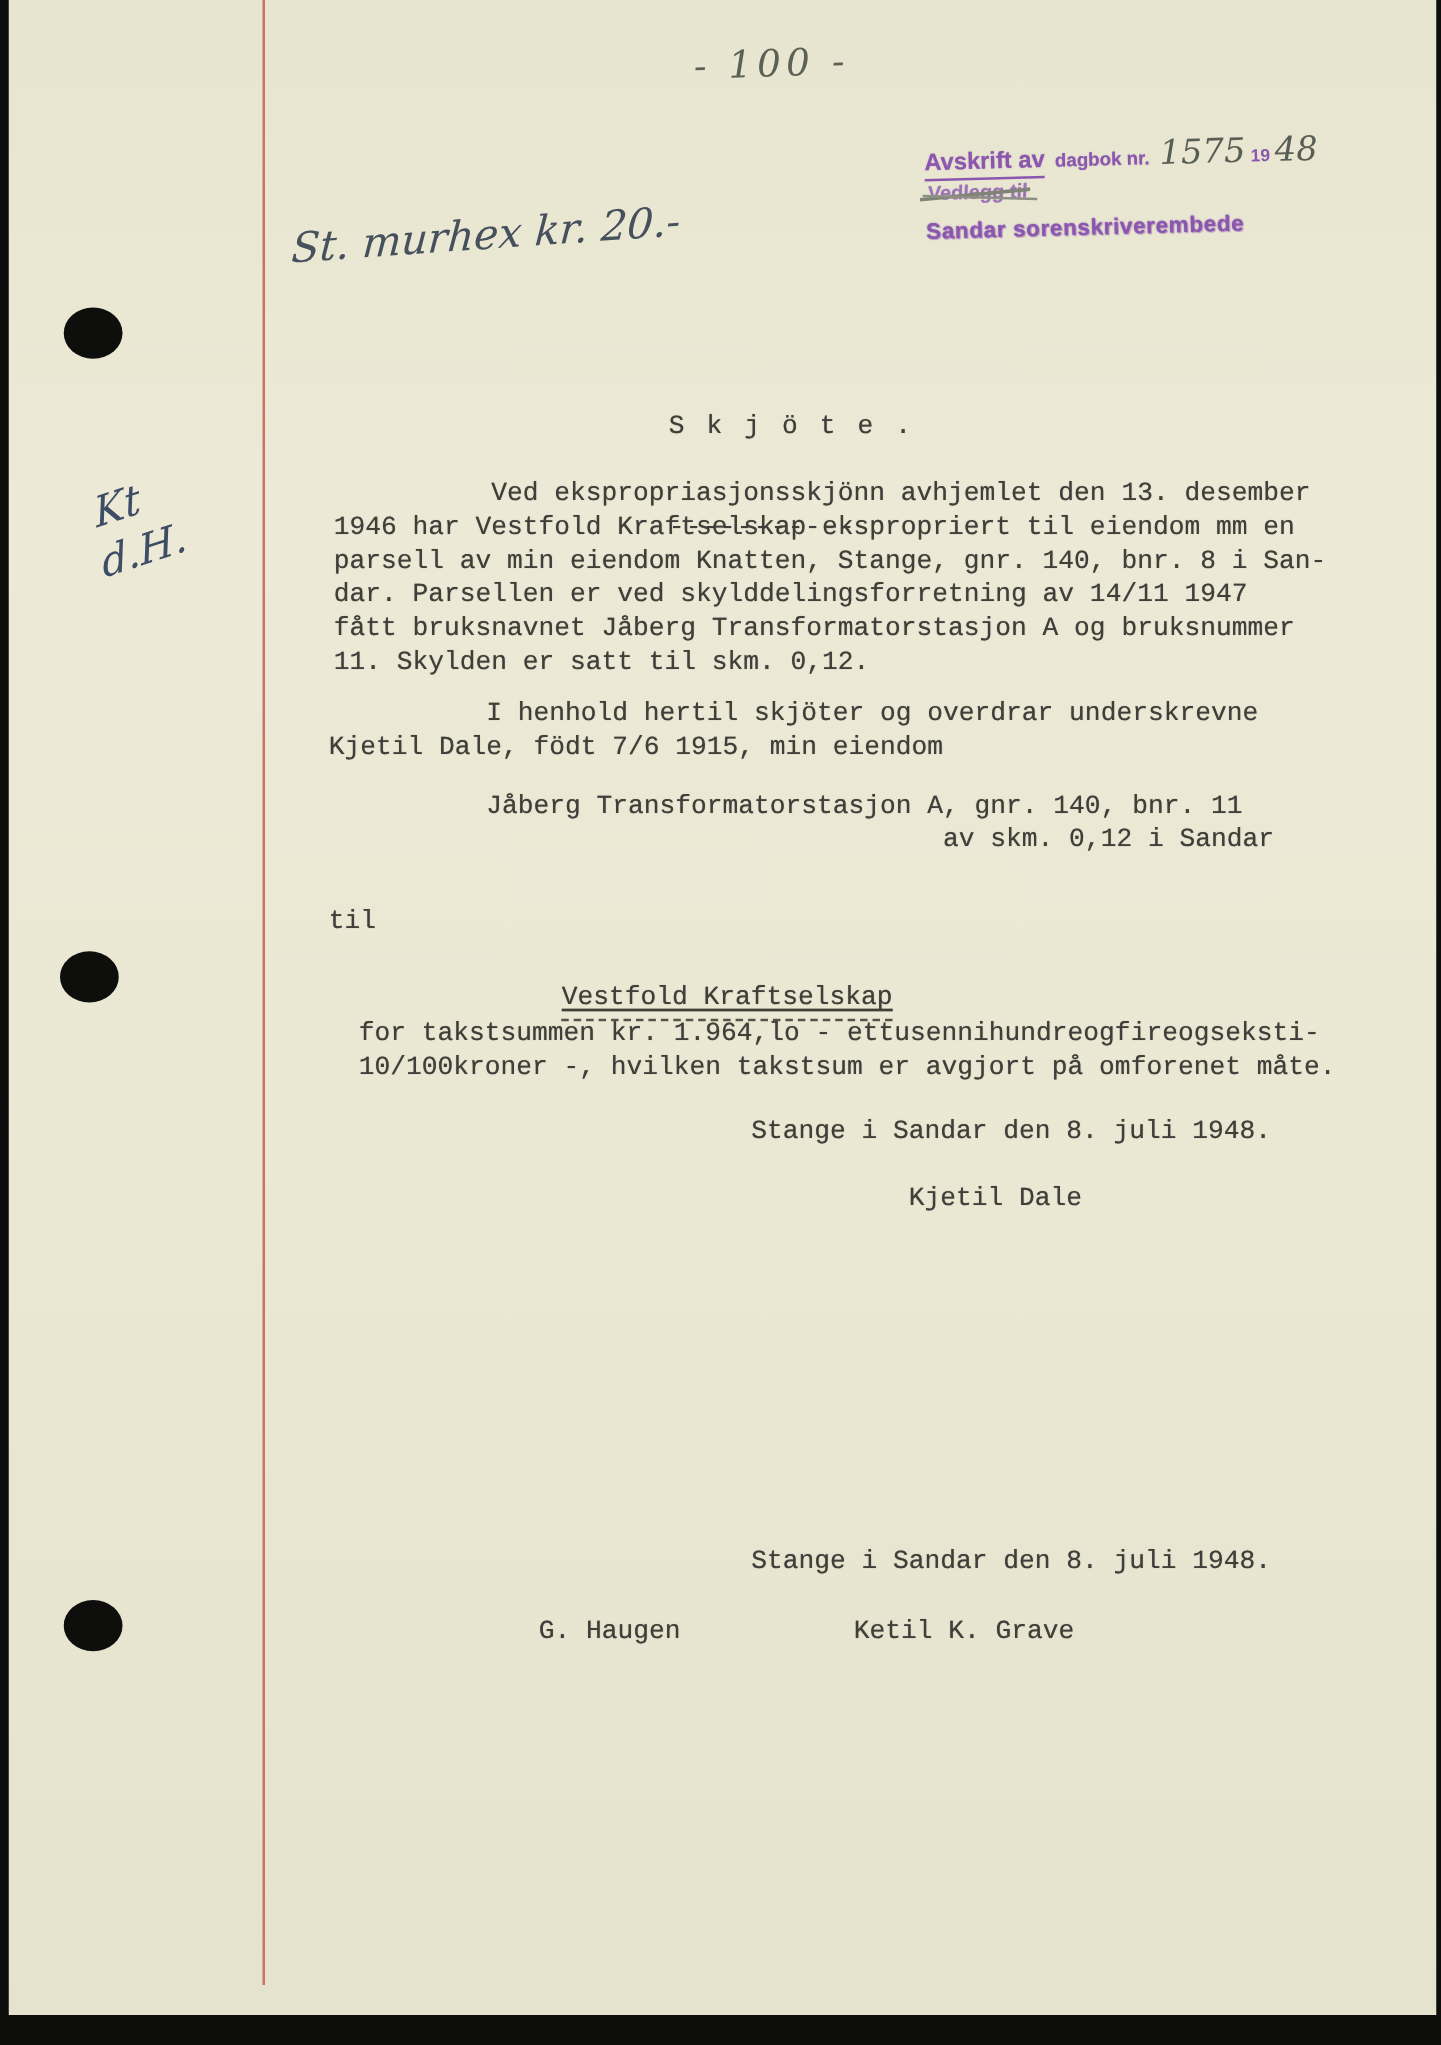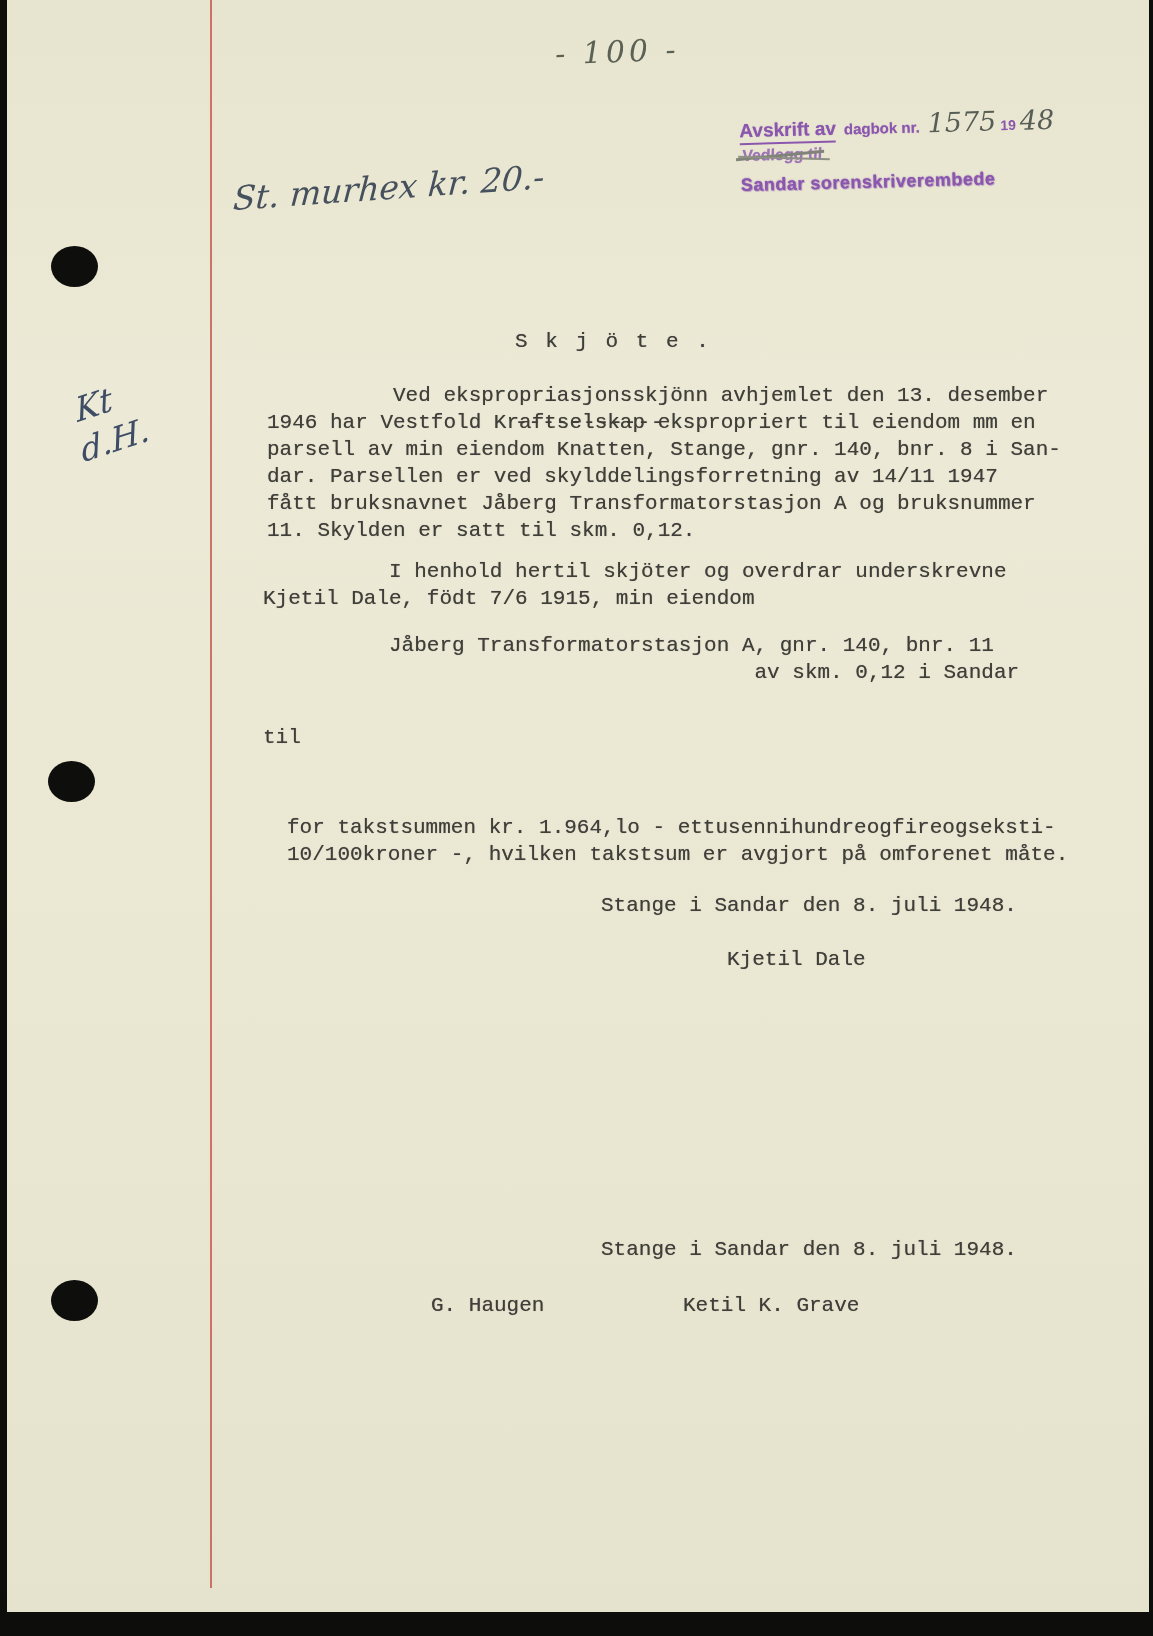--- a/index.html
+++ b/index.html
@@ -96,21 +96,21 @@
     content:""; position:absolute; left:-4px; right:-8px; top:62%;
     border-top:2px solid #777b70; transform:rotate(3deg);
   }
   .stamp-row3 {
     margin-top:10px;
     font-size:18px; font-weight:bold; letter-spacing:0.5px;
     text-shadow:0 0 1.5px rgba(139,87,174,0.9), 1px 1px 0 rgba(139,87,174,0.35);
   }
 
   
-  .title-block { left:508px; top:274px; letter-spacing:2.5px; }
+  .title-block { left:528px; top:274px; letter-spacing:2.5px; }
   .title-underline-row { letter-spacing:1px; }
   .para-expropriation { left:260px; top:382px; }
   .para-transfer      { left:256px; top:558px; }
   .property-lines     { left:256px; top:632px; }
   .til-label          { left:256px; top:724px; }
   .grantee {
     left:392px; top:758px;
   }
   .grantee span {
     display:inline-block;
@@ -172,20 +172,23 @@
 11. Skylden er satt til skm. 0,12.</div>
 
   <div class="tw para-transfer">          I henhold hertil skjöter og overdrar underskrevne
 Kjetil Dale, födt 7/6 1915, min eiendom</div>
 
   <div class="tw property-lines">          Jåberg Transformatorstasjon A, gnr. 140, bnr. 11
                                        av skm. 0,12 i Sandar</div>
 
   <div class="tw til-label">til</div>
 
+  <div class="tw grantee">
+    <span>Vestfold Kraftselskap</span>
+  </div>
 
   <div class="tw para-consideration">for takstsummen kr. 1.964,lo - ettusennihundreogfireogseksti-
 10/100kroner -, hvilken takstsum er avgjort på omforenet måte.</div>
 
   <div class="tw date-line-1">Stange i Sandar den 8. juli 1948.</div>
 
   <div class="tw seller-signature">Kjetil Dale</div>
 
 
   <div class="tw date-line-2">Stange i Sandar den 8. juli 1948.</div>

